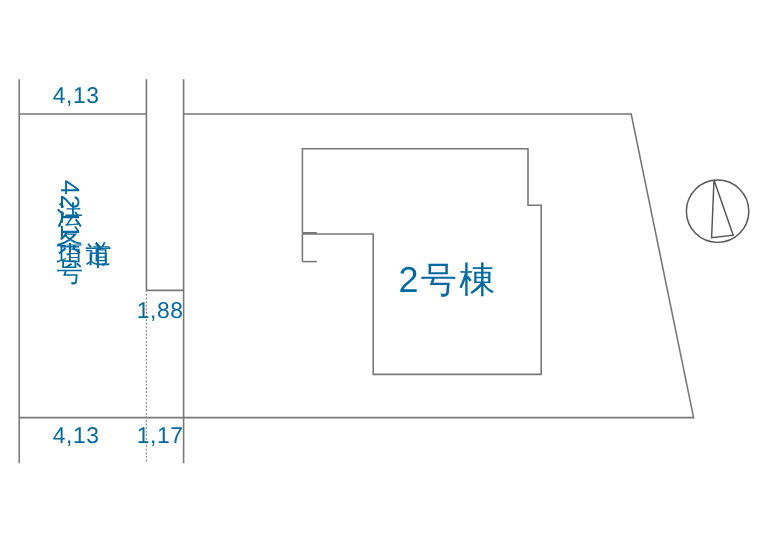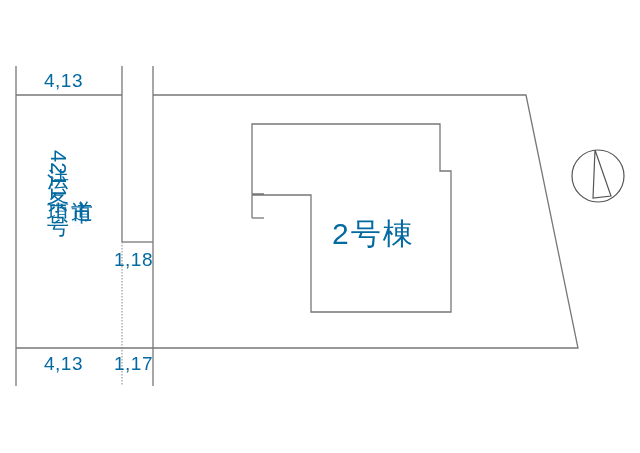--- a/index.html
+++ b/index.html
@@ -33,19 +33,19 @@
   <line x1="252" y1="195" x2="252" y2="218" stroke="#777" stroke-width="1.3"></line>
 
   <g stroke="#555" stroke-width="1.2" fill="none">
     <circle cx="598" cy="176" r="26"></circle>
     <polyline points="595,150 593,198 611,196 595,150"></polyline>
   </g>
 </svg>
 
 <span class="lbl dim" style="left:44px; top:71px;">4,13</span>
 <span class="lbl dim" style="left:44px; top:354px;">4,13</span>
-<span class="lbl dim" style="left:114px; top:250px;">1,18</span>
+<span class="lbl dim" style="left:114px; top:250px;">1,88</span>
 <span class="lbl dim" style="left:114px; top:354px;">1,17</span>
 
 <span class="lbl vt" style="left:47px; top:150px;">法42条1項1号</span>
 <span class="lbl vt" style="left:71px; top:183px;">市道</span>
 
 <span class="lbl bld" style="left:332px; top:219px;">2号棟</span>
 
 </body></html>

